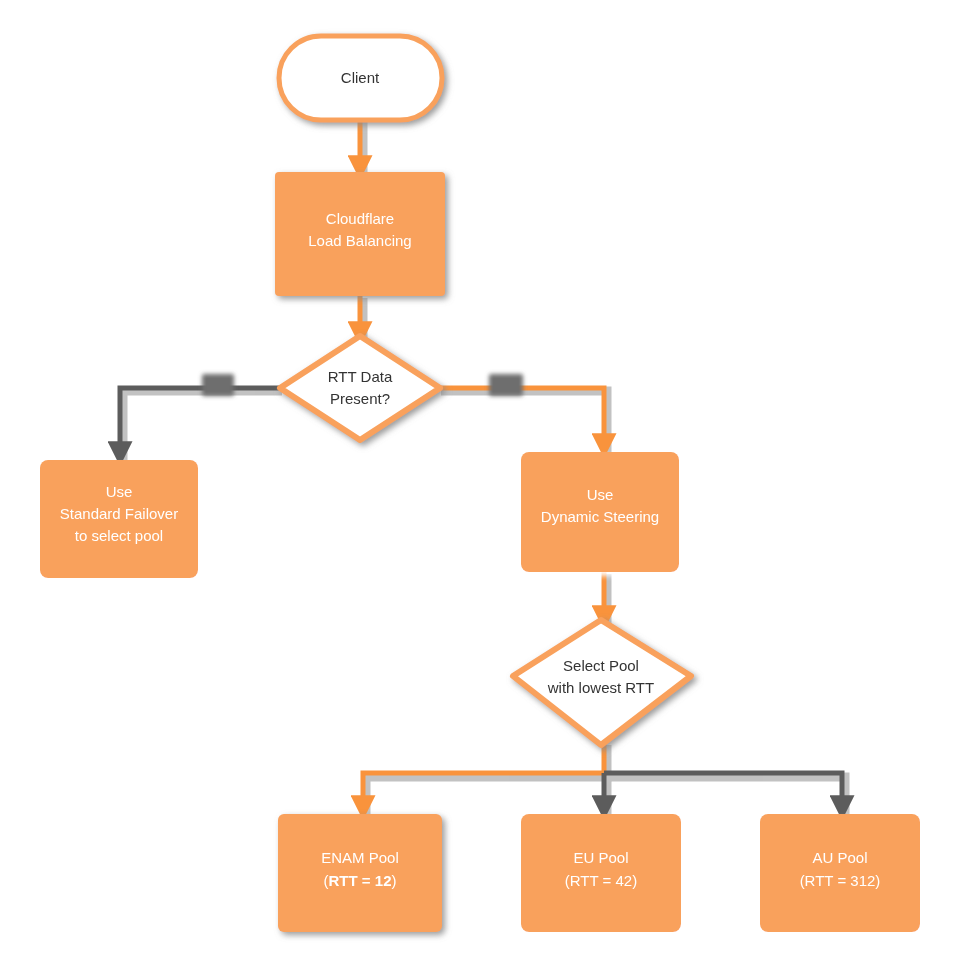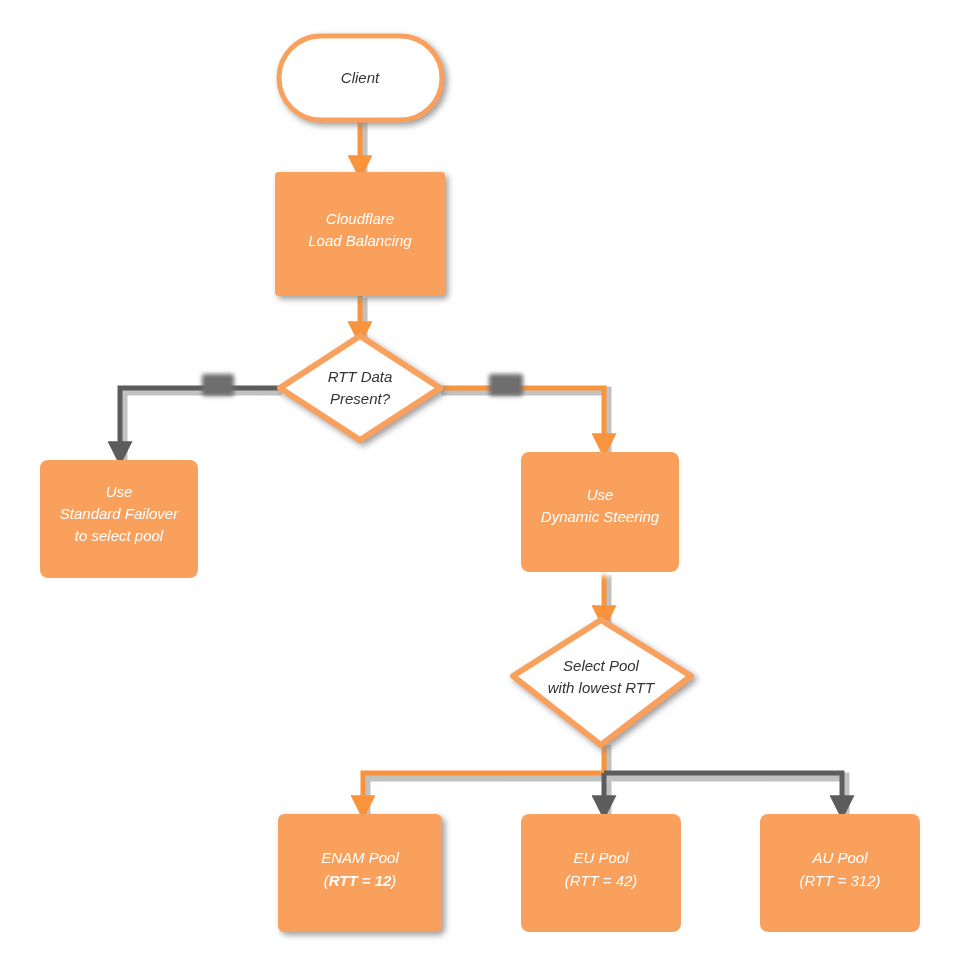--- a/index.html
+++ b/index.html
@@ -7,21 +7,20 @@
     padding: 0;
     background: #ffffff;
   }
   #canvas {
     position: relative;
     width: 960px;
     height: 973px;
     background: #ffffff;
     overflow: hidden;
     font-family: "Liberation Sans", sans-serif;
-    font-style: italic;
   }
   svg#diagram {
     position: absolute;
     left: 0;
     top: 0;
     width: 960px;
     height: 973px;
     display: block;
   }
   .node-label {

